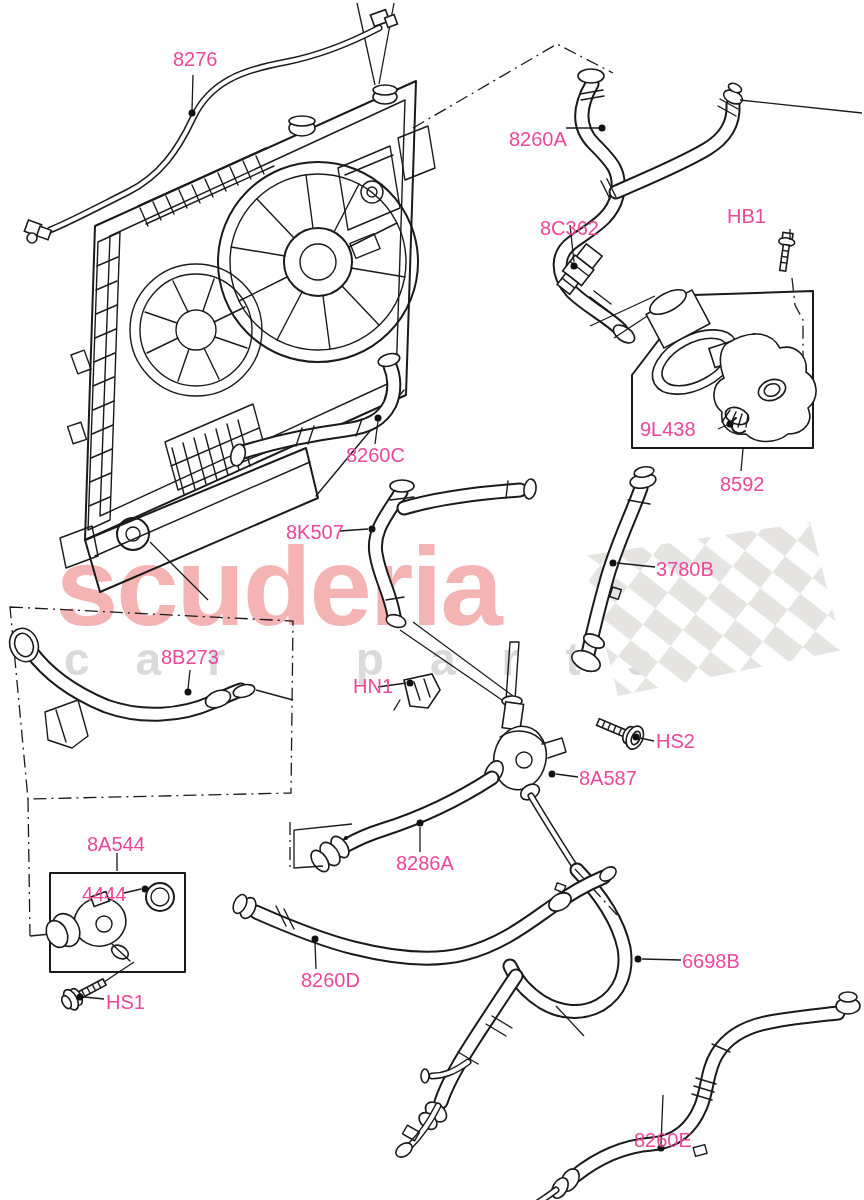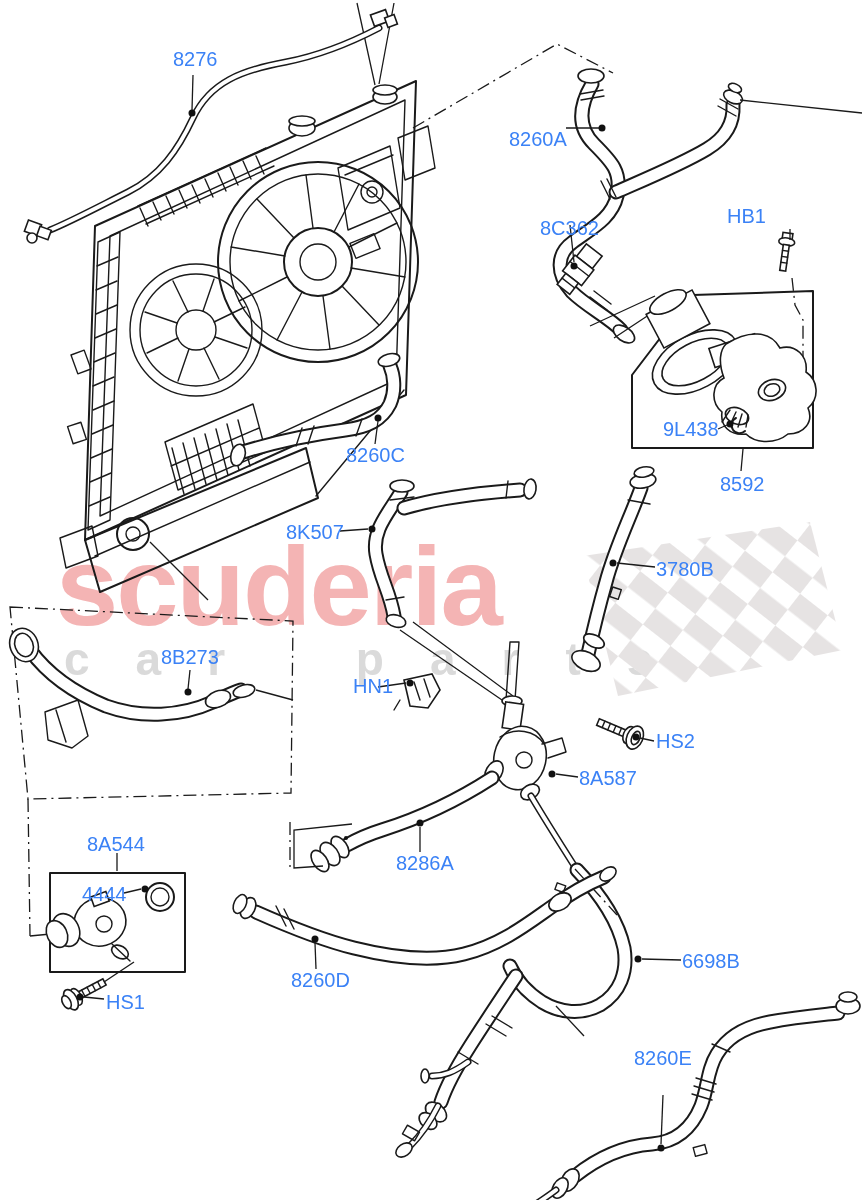--- a/index.html
+++ b/index.html
@@ -3,21 +3,21 @@
 <meta charset="utf-8">
 <style>
   html,body{margin:0;padding:0;background:#fff;}
   #stage{position:relative;width:864px;height:1200px;background:#ffffff;overflow:hidden;
          font-family:"Liberation Sans", sans-serif;}
   .wm-brand{position:absolute;left:56px;top:531px;font-size:112px;font-weight:bold;
             color:#f4b4b4;letter-spacing:-2px;z-index:0;line-height:1;}
   .wm-sub{position:absolute;left:64px;top:636px;font-size:46px;font-weight:bold;
           color:#dadada;letter-spacing:46px;word-spacing:26px;z-index:0;line-height:1;}
   svg.diagram{position:absolute;left:0;top:0;z-index:1;}
-  .lbl{position:absolute;z-index:2;font-size:20px;color:#3b82f6;white-space:nowrap;line-height:1.1;}
+  .lbl{position:absolute;z-index:2;font-size:20px;color:#ec4899;white-space:nowrap;line-height:1.1;}
   .ln{stroke:#1a1a1a;stroke-width:1.4;fill:none;stroke-linecap:round;stroke-linejoin:round;}
   .ln2{stroke:#1a1a1a;stroke-width:2;fill:none;stroke-linecap:round;stroke-linejoin:round;}
   .to{stroke:#1a1a1a;stroke-width:15;fill:none;stroke-linecap:round;stroke-linejoin:round;}
   .ti{stroke:#ffffff;stroke-width:11;fill:none;stroke-linecap:round;stroke-linejoin:round;}
   .po{stroke:#1a1a1a;stroke-width:7;fill:none;stroke-linecap:round;}
   .pi{stroke:#ffffff;stroke-width:4;fill:none;stroke-linecap:round;}
   .wf{fill:#ffffff;stroke:#1a1a1a;stroke-width:1.6;}
   .dd{stroke:#1a1a1a;stroke-width:1.3;fill:none;stroke-dasharray:13 5 2 5;}
   .ldr{stroke:#1a1a1a;stroke-width:1.3;fill:none;}
   .dot{fill:#111;}
@@ -354,29 +354,29 @@
         <circle class="dot" cx="638" cy="959" r="3.5"></circle>
       <path class="ldr" d="M663,1095 L661,1144"></path>        
         <circle class="dot" cx="661" cy="1148" r="3.5"></circle>
     </g>
   </svg>
 
   <div class="lbl" style="left:173px;top:48px">8276</div>
   <div class="lbl" style="left:509px;top:128px">8260A</div>
   <div class="lbl" style="left:540px;top:217px">8C362</div>
   <div class="lbl" style="left:727px;top:205px">HB1</div>
-  <div class="lbl" style="left:663px;top:418px">9L438</div>
+  <div class="lbl" style="left:640px;top:418px">9L438</div>
   <div class="lbl" style="left:720px;top:473px">8592</div>
   <div class="lbl" style="left:346px;top:444px">8260C</div>
   <div class="lbl" style="left:286px;top:521px">8K507</div>
   <div class="lbl" style="left:656px;top:558px">3780B</div>
   <div class="lbl" style="left:161px;top:646px">8B273</div>
   <div class="lbl" style="left:353px;top:675px">HN1</div>
   <div class="lbl" style="left:656px;top:730px">HS2</div>
   <div class="lbl" style="left:579px;top:767px">8A587</div>
   <div class="lbl" style="left:396px;top:852px">8286A</div>
   <div class="lbl" style="left:87px;top:833px">8A544</div>
   <div class="lbl" style="left:82px;top:883px">4444</div>
   <div class="lbl" style="left:106px;top:991px">HS1</div>
-  <div class="lbl" style="left:291px;top:969px">8260D</div>
+  <div class="lbl" style="left:301px;top:969px">8260D</div>
   <div class="lbl" style="left:682px;top:950px">6698B</div>
-  <div class="lbl" style="left:634px;top:1047px">8260E</div>
+  <div class="lbl" style="left:634px;top:1129px">8260E</div>
 </div>
 
 </body></html>

